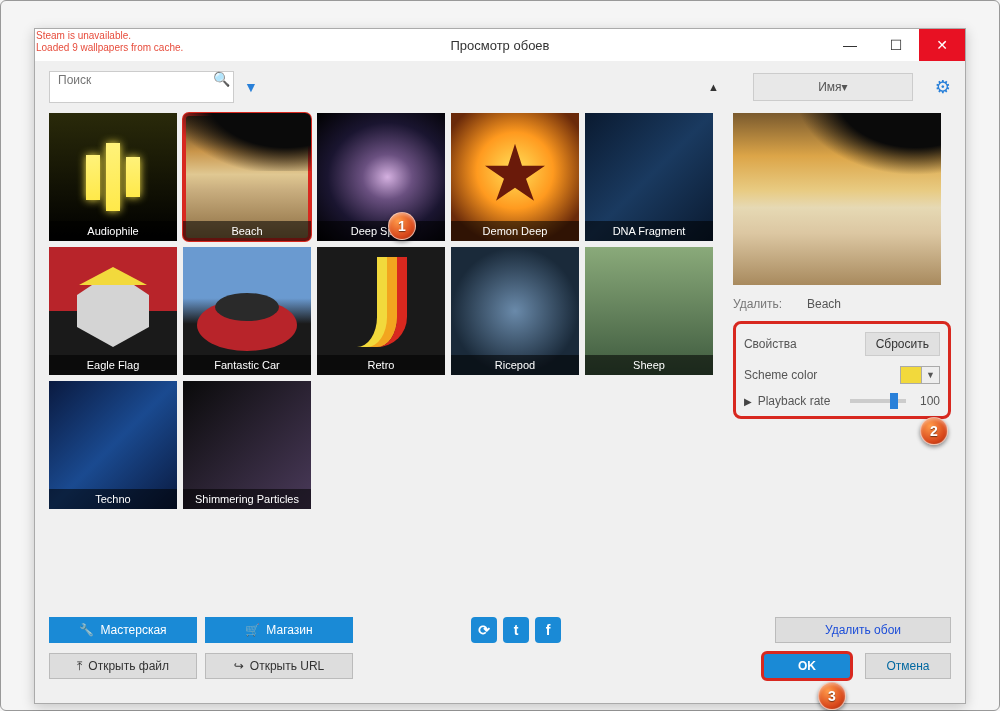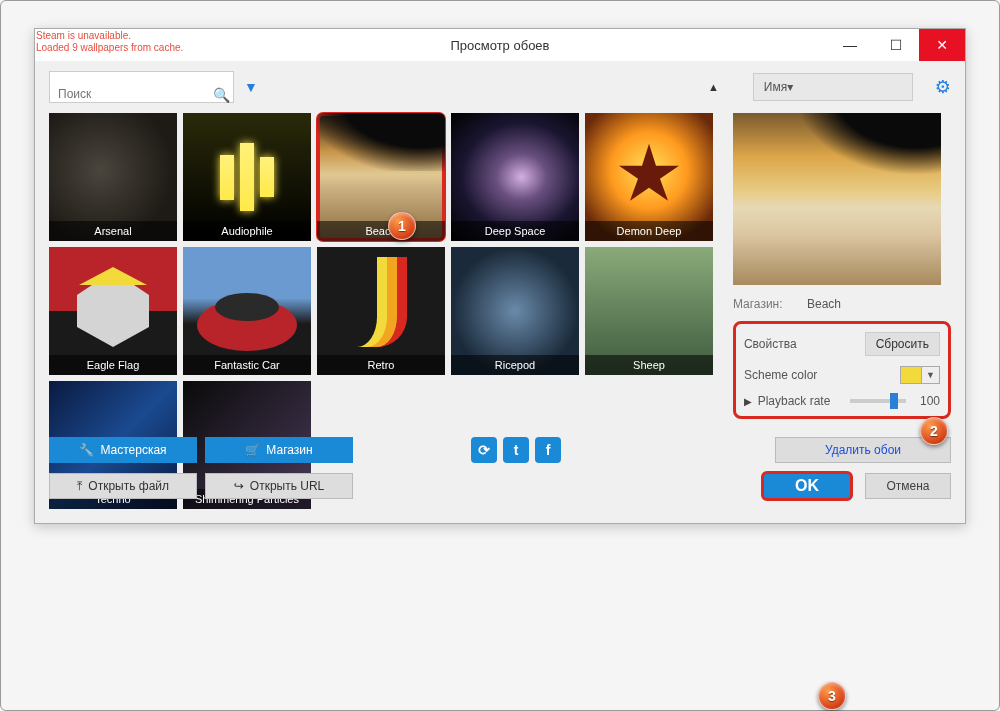--- a/index.html
+++ b/index.html
@@ -1,31 +1,31 @@
 <!DOCTYPE html>
 <html><head>
 <meta charset="utf-8">
 <style>
 *{box-sizing:border-box;margin:0;padding:0;font-family:"Segoe UI",Arial,sans-serif}
 body{background:#f5f5f5;width:1000px;height:711px;overflow:hidden;position:relative}
 .outer{position:absolute;top:0;left:0;right:0;bottom:0;border:1px solid #999;border-radius:6px;background:transparent}
-.window{position:absolute;top:28px;left:34px;width:932px;height:496px;background:#f0f0f0;border:1px solid #aaa;box-shadow:0 3px 12px rgba(0,0,0,.2)}
+.window{position:absolute;top:28px;left:34px;width:932px;height:676px;background:#f0f0f0;border:1px solid #aaa;box-shadow:0 3px 12px rgba(0,0,0,.2)}
 .titlebar{height:32px;background:#fff;display:flex;align-items:center;position:relative}
 .title-text{position:absolute;left:50%;transform:translateX(-50%);font-size:13px;color:#333}
 .win-ctrls{margin-left:auto;display:flex}
 .wc{width:46px;height:32px;display:flex;align-items:center;justify-content:center;font-size:14px;color:#333}
 .wc.close{background:#e81123;color:#fff}
 .status-msg{position:absolute;top:30px;left:36px;font-size:10px;color:#e74c3c;line-height:1.2;z-index:50}
 .toolbar{padding:10px 14px;display:flex;align-items:center;gap:10px}
-.search-box{display:flex;align-items:flex-start;background:#fff;border:1px solid #ccc;width:185px;height:28px;padding:15px 8px}
+.search-box{display:flex;align-items:flex-end;background:#fff;border:1px solid #ccc;width:185px;height:28px;padding:15px 8px}
 .search-box input{border:none;outline:none;flex:1;font-size:12px;color:#888}
 .search-box .sicon{color:#666;font-size:14px}
 .flticon{color:#2980d9;font-size:14px}
 .sortarrow{margin-left:auto;font-size:11px;color:#333}
-.sortsel{display:flex;align-items:center;justify-content:flex-start;background:#e8e8e8;border:1px solid #ccc;width:160px;height:28px;padding:0 10px;font-size:12px;color:#555;margin-left:24px}
+.sortsel{display:flex;align-items:center;justify-content:center;background:#e8e8e8;border:1px solid #ccc;width:160px;height:28px;padding:0 10px;font-size:12px;color:#555;margin-left:24px}
 .gearicon{color:#2980d9;font-size:18px;margin-left:12px}
 .mainrow{display:flex;padding:0 14px}
 .grid{display:flex;flex-wrap:wrap;gap:6px;width:680px}
 .tile{width:128px;height:128px;position:relative;overflow:hidden;cursor:pointer}
 .tile .img{width:100%;height:100%}
 .tile .lbl{position:absolute;bottom:0;left:0;right:0;background:rgba(0,0,0,.55);color:#fff;font-size:11px;text-align:center;padding:4px 0}
 .tile.sel{outline:4px solid #d8281f;outline-offset:-3px;border-radius:6px}
 .callout{position:absolute;width:28px;height:28px;border-radius:50%;background:radial-gradient(circle at 35% 30%,#ff9a4a,#d8471b 65%,#9c2a0a);border:1px solid rgba(255,255,255,.6);box-shadow:0 2px 4px rgba(0,0,0,.45),inset 0 2px 3px rgba(255,255,255,.35);display:flex;align-items:center;justify-content:center;color:#fff;font-weight:bold;font-size:14px;z-index:60;text-shadow:0 1px 1px rgba(0,0,0,.5)}
 .sidebar{width:220px;margin-left:10px}
 .preview{width:208px;height:172px;background:linear-gradient(to bottom,#7a5a2e 0%,#dca548 25%,#e8cb82 45%,#e6d9b4 55%,#dcc7a2 70%,#a88a5e 100%)}
@@ -49,22 +49,22 @@
 .slval{width:28px;text-align:right}
 .bottombar{position:absolute;left:14px;right:14px;bottom:14px}
 .btnrow{display:flex;gap:8px;margin-bottom:8px;align-items:center}
 .btn{display:flex;align-items:center;justify-content:center;gap:6px;height:26px;font-size:12px;cursor:pointer;border:none}
 .btn.blue{background:#1a8ad6;color:#fff;width:148px}
 .btn.gray{background:#ddd;color:#333;border:1px solid #bbb;width:148px}
 .btn.big-gray{background:#ddd;color:#1d4ed8;border:1px solid #bbb;width:176px;margin-left:auto}
 .socials{display:flex;gap:6px;margin-left:110px}
 .soc{width:26px;height:26px;background:#1a8ad6;color:#fff;border-radius:4px;display:flex;align-items:center;justify-content:center;font-size:14px;font-weight:bold}
 .okrow{display:flex;gap:8px;justify-content:flex-end;align-items:center}
-.okbtn{background:#1a8ad6;color:#fff;border:3px solid #d8281f;border-radius:6px;width:92px;height:30px;font-size:16px;font-weight:bold;display:flex;align-items:center;justify-content:center;position:relative}
-.cancelbtn{background:#ddd;color:#404040;border:1px solid #bbb;width:86px;height:26px;font-size:12px;display:flex;align-items:center;justify-content:center;margin-left:4px}
+.okbtn{background:#1a8ad6;color:#fff;border:3px solid #d8281f;border-radius:6px;width:92px;height:30px;font-size:12px;font-weight:bold;display:flex;align-items:center;justify-content:center;position:relative}
+.cancelbtn{background:#ddd;color:#0369a1;border:1px solid #bbb;width:86px;height:26px;font-size:12px;display:flex;align-items:center;justify-content:center;margin-left:4px}
 
 
 .t-arsenal{background:radial-gradient(circle at 40% 45%,#4a453d,#1e1a15 70%)}
 .t-audio{background:linear-gradient(to bottom,#2a2a0a,#000);display:flex;align-items:center;justify-content:center;gap:6px}
 .t-audio span{width:14px;background:linear-gradient(to top,#ffe94a,#fff27a);box-shadow:0 0 8px #ffe94a}
 .t-beach{background:linear-gradient(to bottom,#2d1f10 0%,#c9954a 30%,#e0c892 48%,#c9ae7f 60%,#8a6b3f 100%)}
 .t-deep{background:radial-gradient(ellipse at 55% 50%,#d4b0e0 0%,#6a5080 25%,#1a1530 60%,#000 100%)}
 .t-demon{background:radial-gradient(circle at 50% 45%,#ffe05a 0%,#ff9a1f 40%,#6a2a0a 80%)}
 .t-dna{background:linear-gradient(135deg,#0a1a30,#1a3a60 50%,#0a1a30)}
 .t-eagle{background:linear-gradient(to bottom,#b8242a 50%,#1a1a1a 50%)}
@@ -107,24 +107,20 @@
     <div class="sortsel">
       <span>Имя</span>
       <span>▾</span>
     </div>
     <span class="gearicon">⚙</span>
   </div>
 
   <div class="mainrow">
     <div class="grid">
       <div class="tile">
-          <div class="img t-arsenal"></div>
-          <div class="lbl">Arsenal</div>
-        </div>
-      <div class="tile">
           <div class="img t-audio">
             <span style="height:45px"></span>
             <span style="height:68px"></span>
             <span style="height:40px"></span>
           </div>
           <div class="lbl">Audiophile</div>
         </div>
       <div class="tile sel">
           <div class="img t-beach">
             <div class="palm"></div>
@@ -135,20 +131,24 @@
           <div class="img t-deep"></div>
           <div class="lbl">Deep Space</div>
         </div>
       <div class="tile">
           <div class="img t-demon">
             <svg class="demon-star" width="66" height="66">
               <polygon points="33,3 40,25 63,25 44,38 52,60 33,47 14,60 22,38 3,25 26,25" fill="#6a1a0a"></polygon>
             </svg>
           </div>
           <div class="lbl">Demon Deep</div>
+        </div>
+      <div class="tile">
+          <div class="img t-dna"></div>
+          <div class="lbl">DNA Fragment</div>
         </div>
       <div class="tile">
           <div class="img t-eagle"><svg width="128" height="128">
               <polygon points="64,24 100,48 100,80 64,100 28,80 28,48" fill="#d4d4d4"></polygon>
               <polygon points="30,38 64,20 98,38" fill="#f2d93c"></polygon>
             </svg></div>
           <div class="lbl">Eagle Flag</div>
         </div>
       <div class="tile">
           <div class="img t-car"><svg width="128" height="128">
@@ -180,21 +180,21 @@
           <div class="lbl">Shimmering Particles</div>
         </div>
     </div>
 
     <div class="sidebar">
       <div class="preview">
           <div class="palm"></div>
         </div>
       <div class="meta">
         <div class="row">
-            <span class="k">Магазин:</span>
+            <span class="k">Удалить:</span>
             <span>Beach</span>
           </div>
       </div>
       <div class="propsbox">
         <div class="propshdr">
           <span class="t">Свойства</span>
           <button class="resetbtn">Сбросить</button>
         </div>
         <div class="proprow">
           <span>Scheme color</span>

